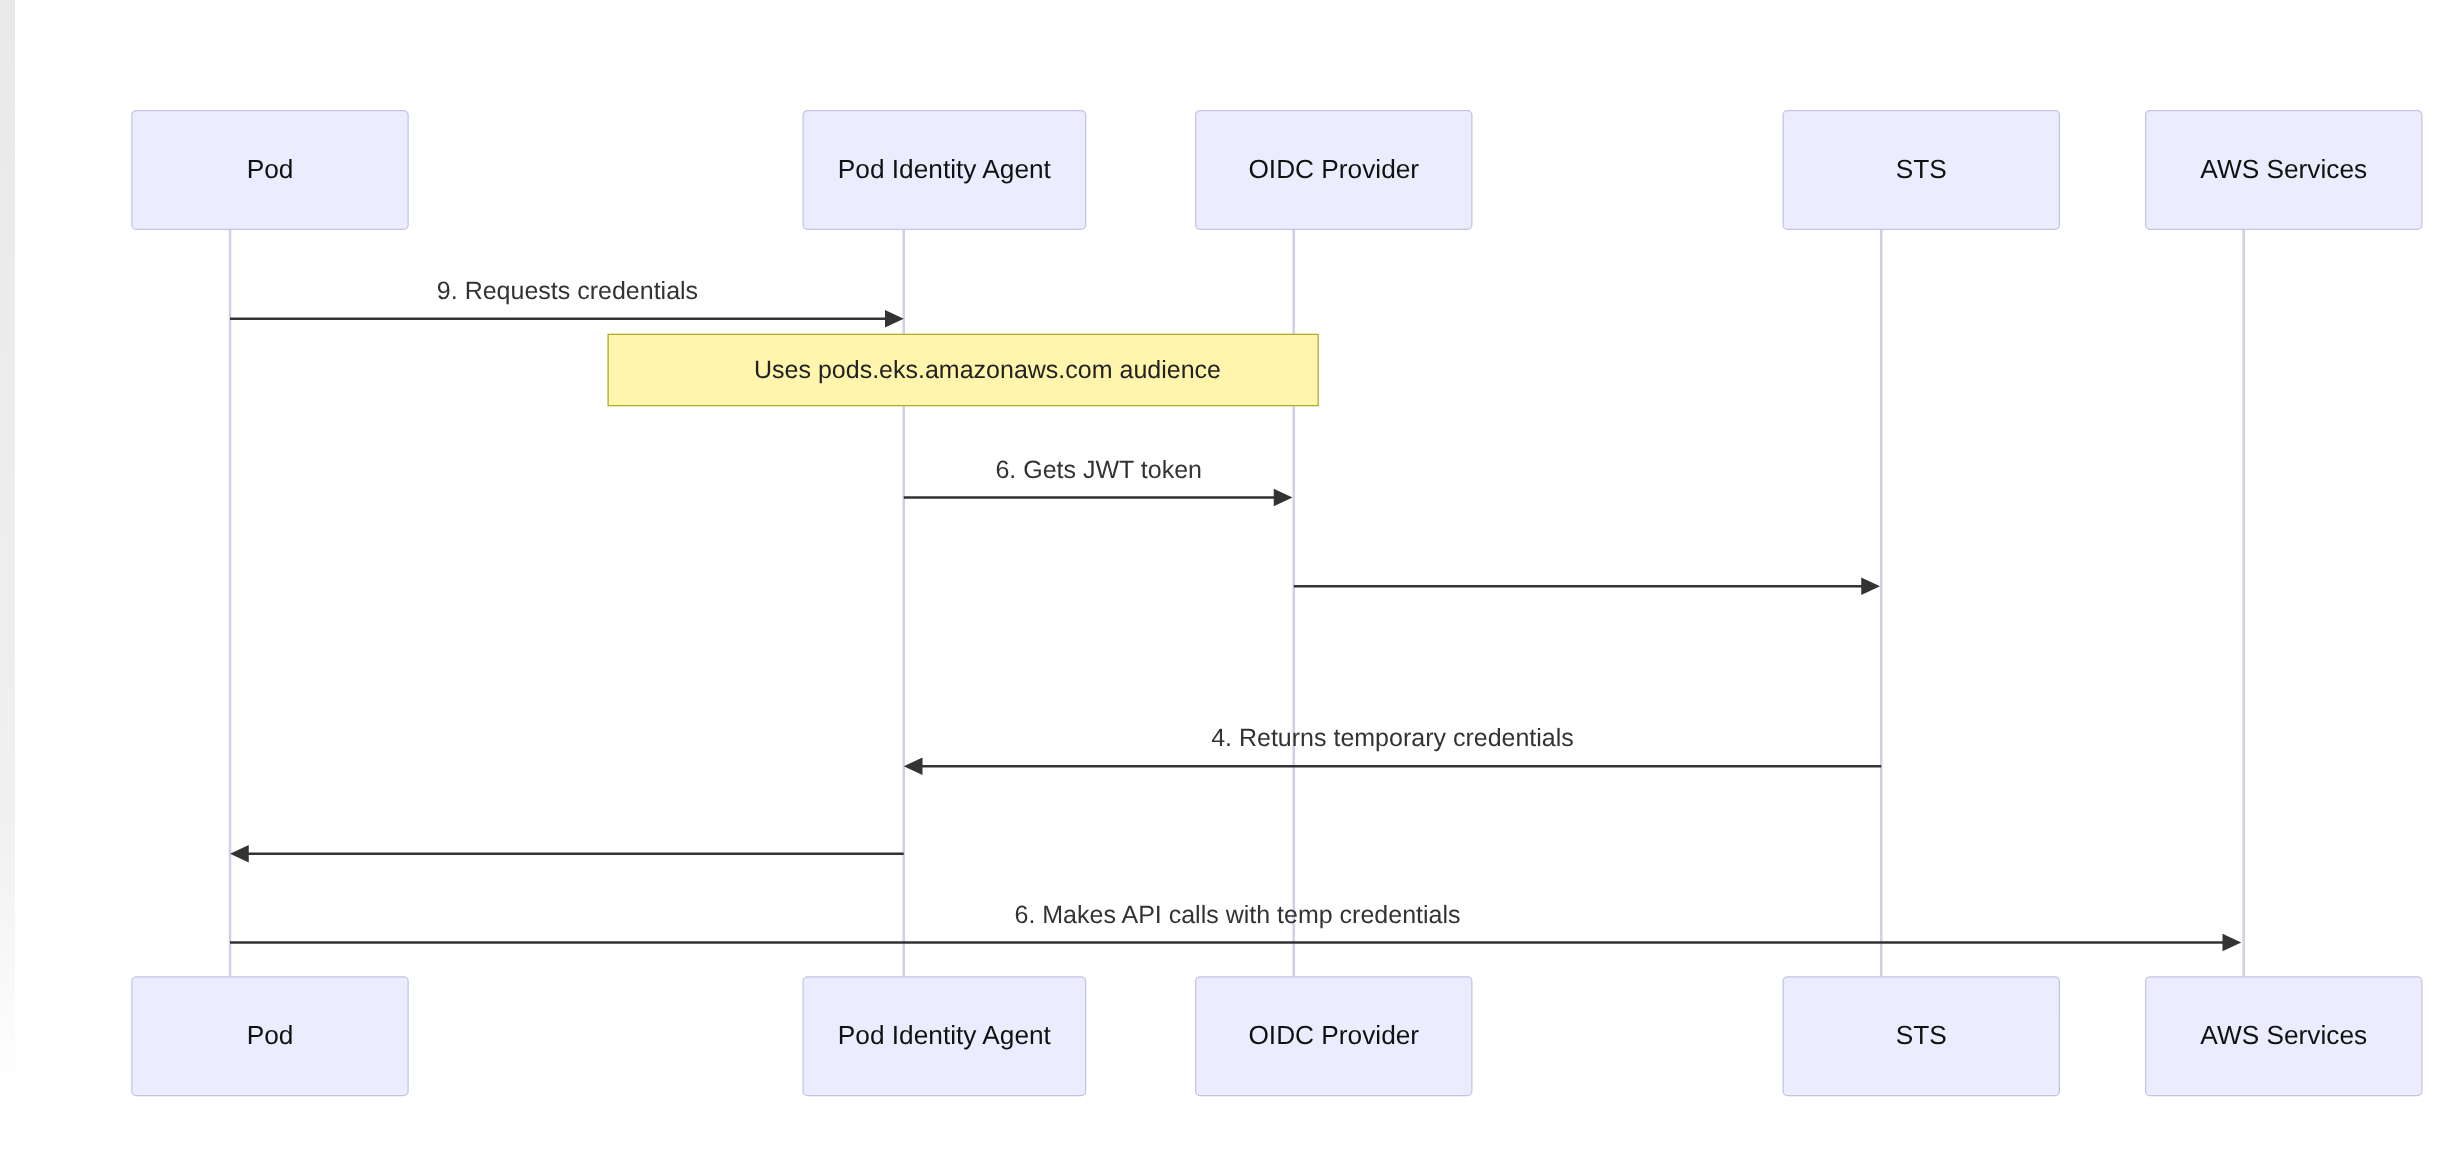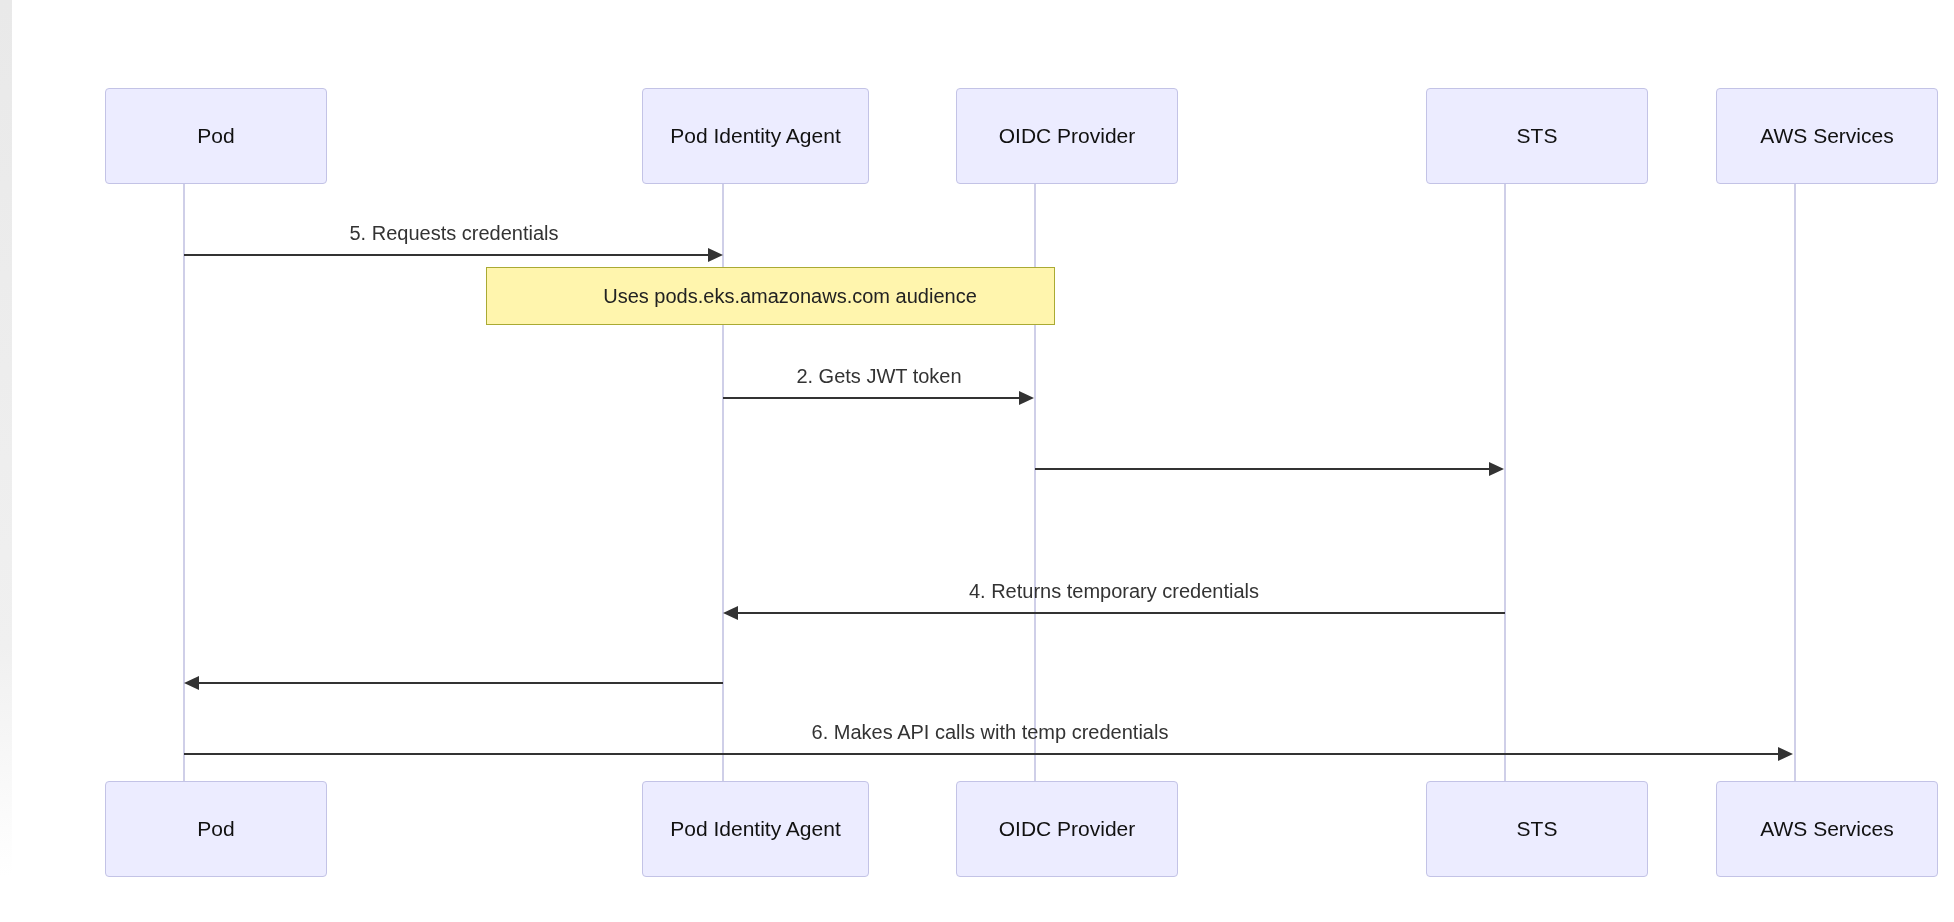--- a/index.html
+++ b/index.html
@@ -97,27 +97,27 @@
   <div class="lifeline" style="left:1034px;"></div>
   <div class="lifeline" style="left:1504px;"></div>
   <div class="lifeline" style="left:1794px;"></div>
 
   <div class="actor-box" style="left:73px;  top:88px; width:222px;">Pod</div>
   <div class="actor-box" style="left:610px; top:88px; width:227px;">Pod Identity Agent</div>
   <div class="actor-box" style="left:924px; top:88px; width:222px;">OIDC Provider</div>
   <div class="actor-box" style="left:1394px;top:88px; width:222px;">STS</div>
   <div class="actor-box" style="left:1684px;top:88px; width:222px;">AWS Services</div>
 
-  <div class="msg-label" style="left:454px; top:219px;">5. Requests credentials</div>
+  <div class="msg-label" style="left:454px; top:219px;">9. Requests credentials</div>
   <div class="msg-line" style="left:184px; top:254px; width:526px;"></div>
   <div class="arrow-head right" style="left:708px; top:248px;"></div>
 
   <div class="note" style="left:486px; top:267px; width:569px; height:58px;padding-left:39px;">Uses pods.eks.amazonaws.com audience</div>
 
-  <div class="msg-label" style="left:879px; top:362px;">2. Gets JWT token</div>
+  <div class="msg-label" style="left:879px; top:362px;">6. Gets JWT token</div>
   <div class="msg-line" style="left:723px; top:397px; width:298px;"></div>
   <div class="arrow-head right" style="left:1019px; top:391px;"></div>
 
   <div class="msg-line" style="left:1035px; top:468px; width:456px;"></div>
   <div class="arrow-head right" style="left:1489px; top:462px;"></div>
 
 
   <div class="msg-label" style="left:1114px; top:577px;">4. Returns temporary credentials</div>
   <div class="msg-line" style="left:737px; top:612px; width:768px;"></div>
   <div class="arrow-head left" style="left:723px; top:606px;"></div>

